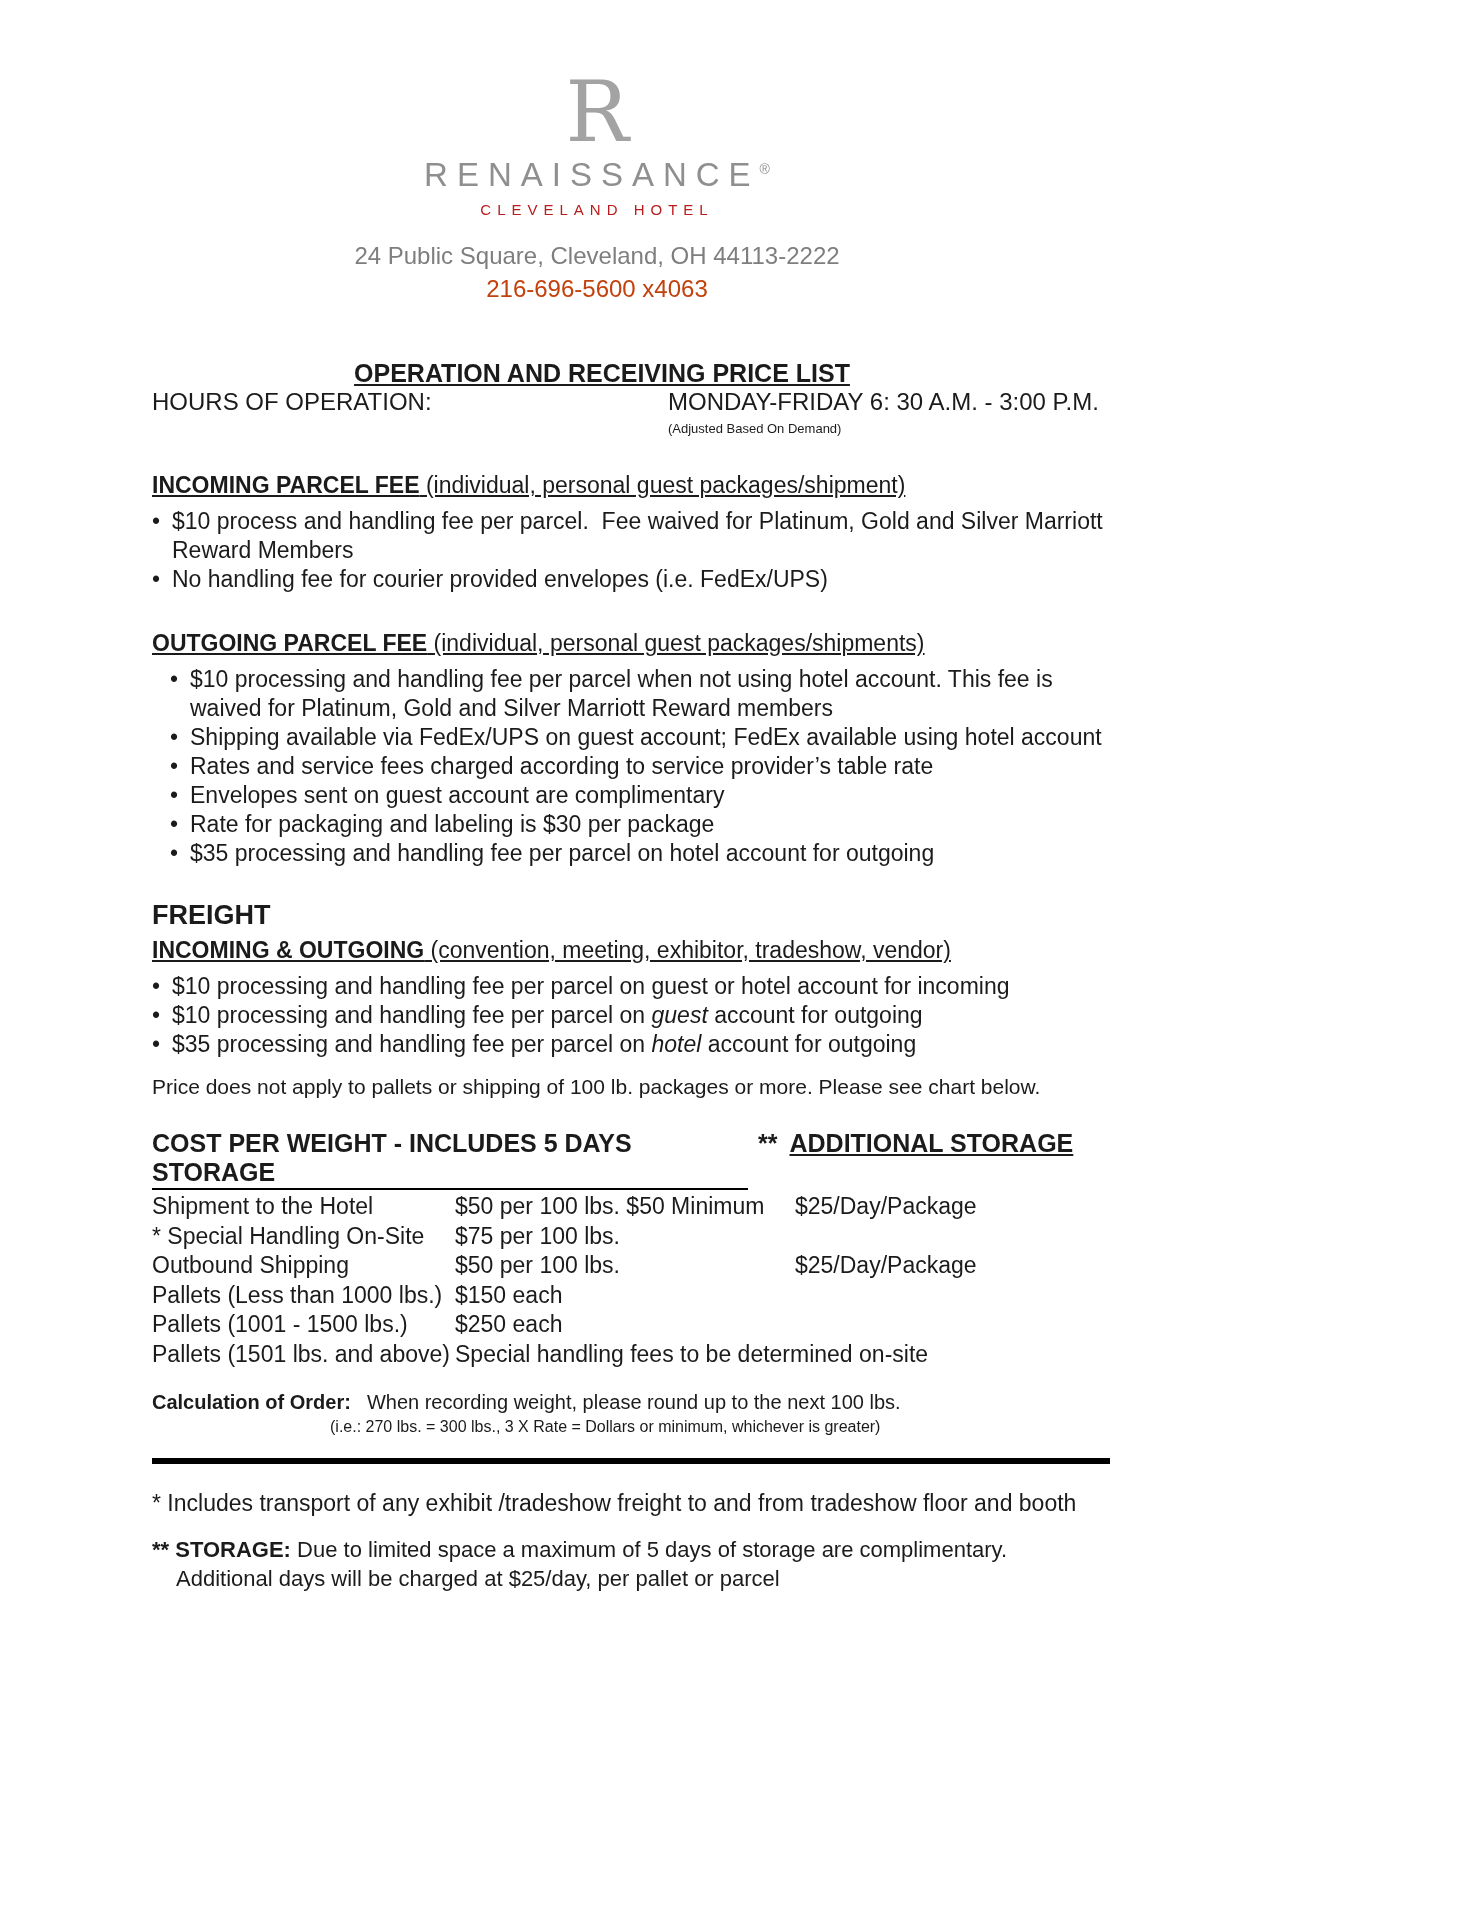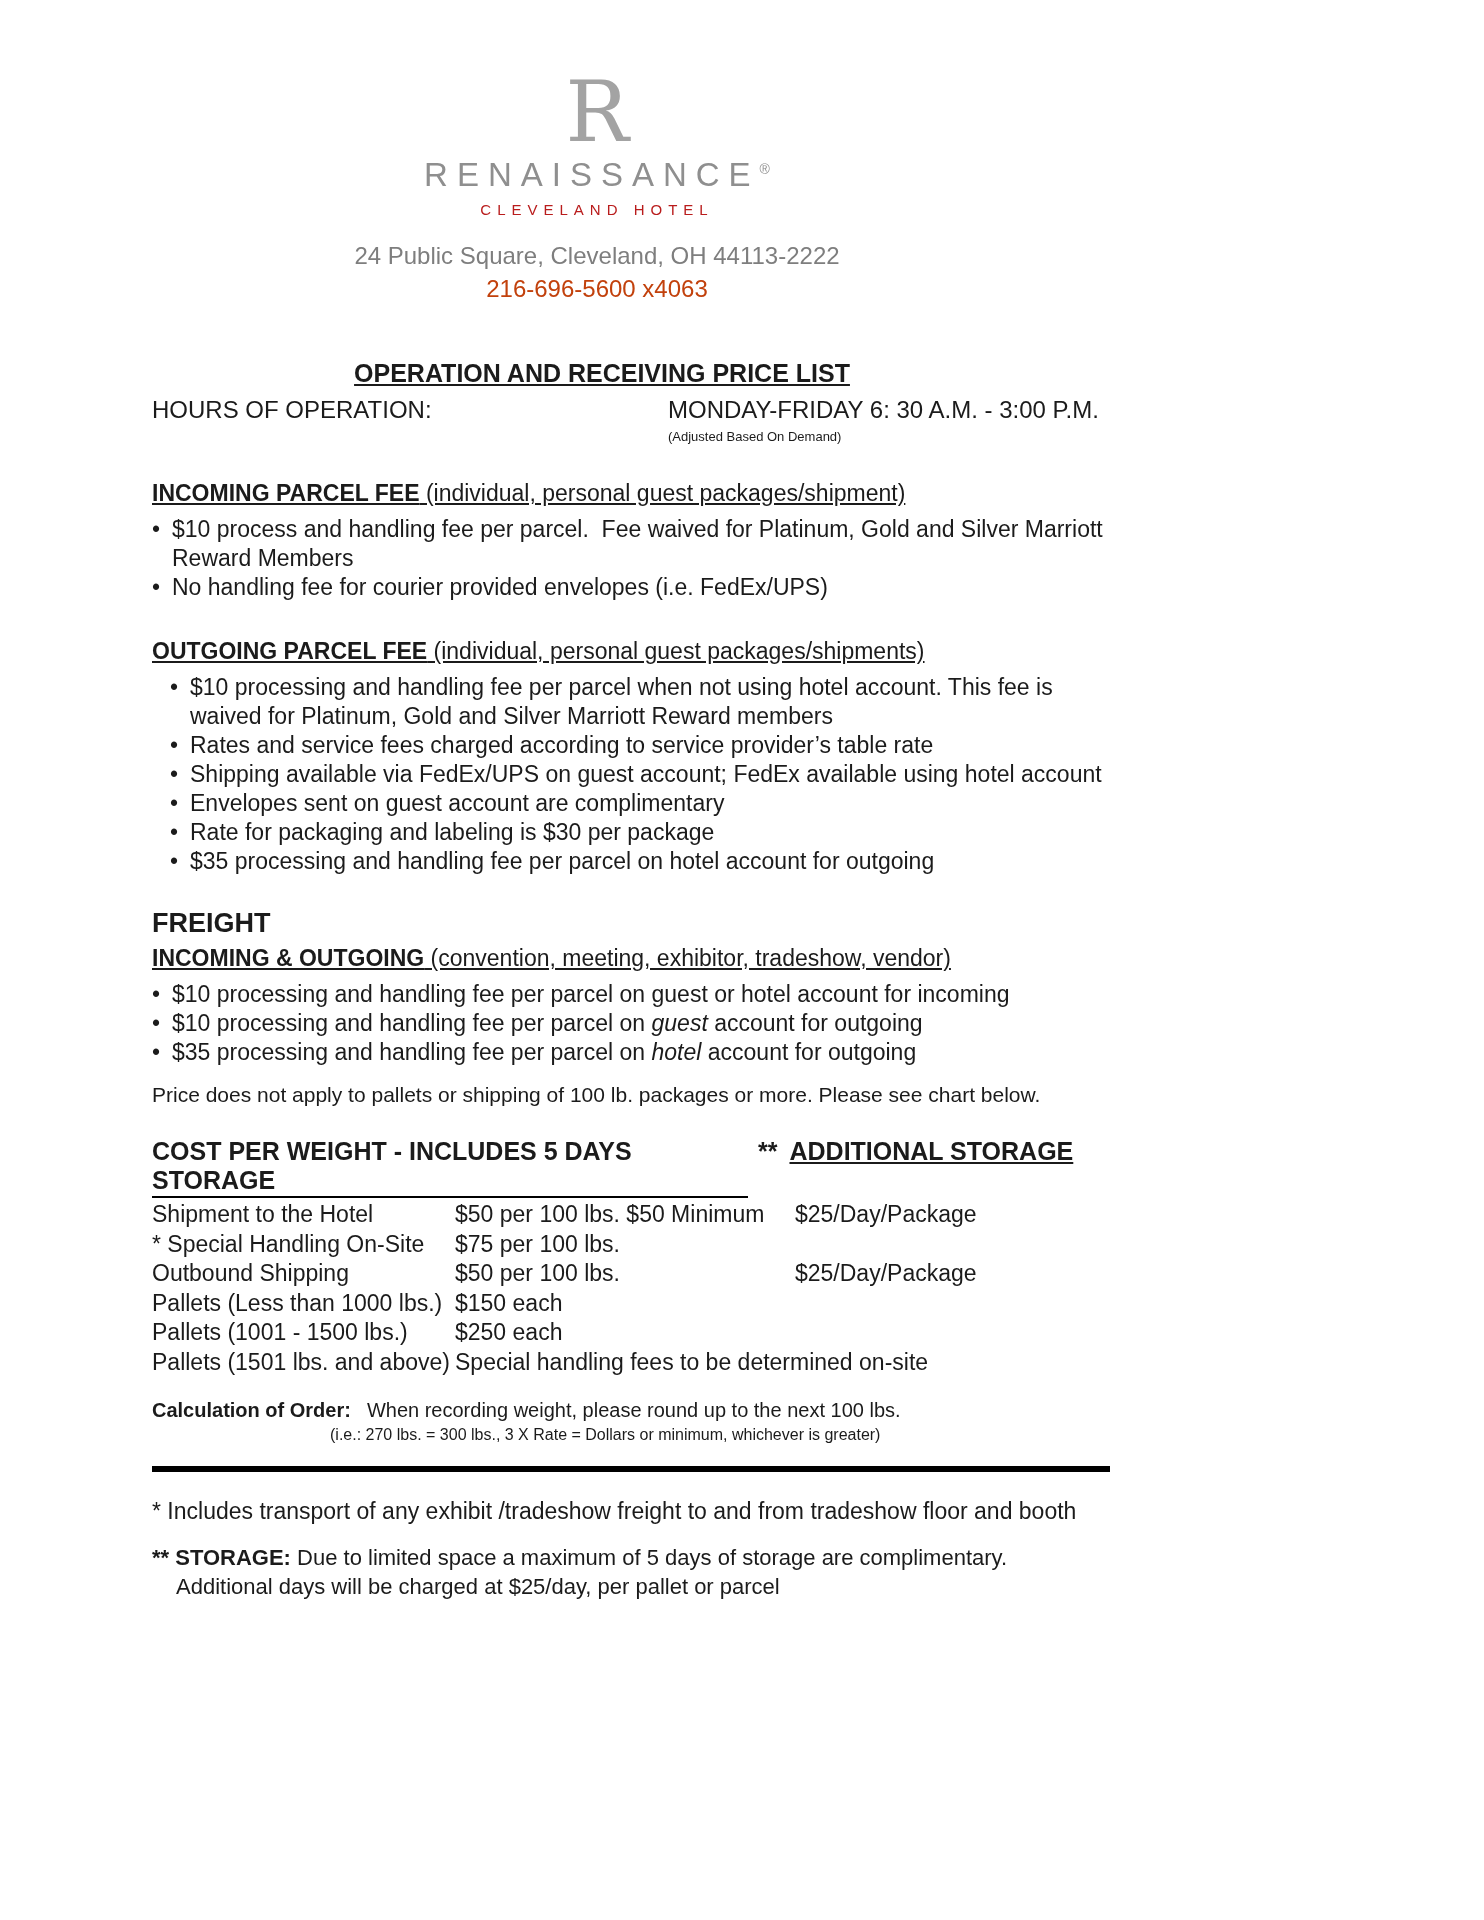--- a/index.html
+++ b/index.html
@@ -15,21 +15,21 @@
   .letterhead { width:890px; text-align:center; }
   .logo-r { font-family:"DejaVu Serif", serif; font-size:84px; line-height:1; color:#a3a3a3; font-weight:normal; }
   .brand-line { margin-top:2px; font-size:33px; letter-spacing:9px; color:#8f8f8f; }
   .brand-reg { font-size:14px; vertical-align:super; letter-spacing:0; }
   .brand-sub { margin-top:7px; font-size:15px; letter-spacing:6px; color:#b91c1c; }
   .addr { margin-top:24px; font-size:24px; color:#7e7e7e; }
   .phone { margin-top:5px; font-size:24px; color:#c2410c; }
 
   
   .doc-title { width:900px; margin-top:56px; text-align:center; font-size:25px; font-weight:bold; text-decoration:underline; }
-  .hours-row { display:flex; margin-top:8px; font-size:24px; }
+  .hours-row { display:flex; font-size:24px; }
   .hours-label { width:516px; flex:none; }
   .hours-note { margin-top:5px; font-size:13px; }
 
   
   .sec-head { margin-top:36px; font-size:23px; text-decoration:underline; }
   .sec-head .hb { font-weight:bold; }
   .freight-title { margin-top:32px; font-size:27px; font-weight:bold; }
   .freight-sub { margin-top:6px; }
 
   
@@ -99,25 +99,25 @@
   </div>
 
   <div class="sec-head"><span class="hb">OUTGOING PARCEL FEE</span><span> (individual, personal guest packages/shipments)</span></div>
   <div class="bullets indent">
     <div class="bullet">
         <span class="marker"></span>
         <span class="btext">$10 processing and handling fee per parcel when not using hotel account. This fee is waived for Platinum, Gold and Silver Marriott Reward members</span>
       </div>
     <div class="bullet">
         <span class="marker"></span>
-        <span class="btext">Rates and service fees charged according to service provider’s table rate</span>
+        <span class="btext">Shipping available via FedEx/UPS on guest account; FedEx available using hotel account</span>
       </div>
     <div class="bullet">
         <span class="marker"></span>
-        <span class="btext">Shipping available via FedEx/UPS on guest account; FedEx available using hotel account</span>
+        <span class="btext">Rates and service fees charged according to service provider’s table rate</span>
       </div>
     <div class="bullet">
         <span class="marker"></span>
         <span class="btext">Envelopes sent on guest account are complimentary</span>
       </div>
     <div class="bullet">
         <span class="marker"></span>
         <span class="btext">Rate for packaging and labeling is $30 per package</span>
       </div>
     <div class="bullet">

